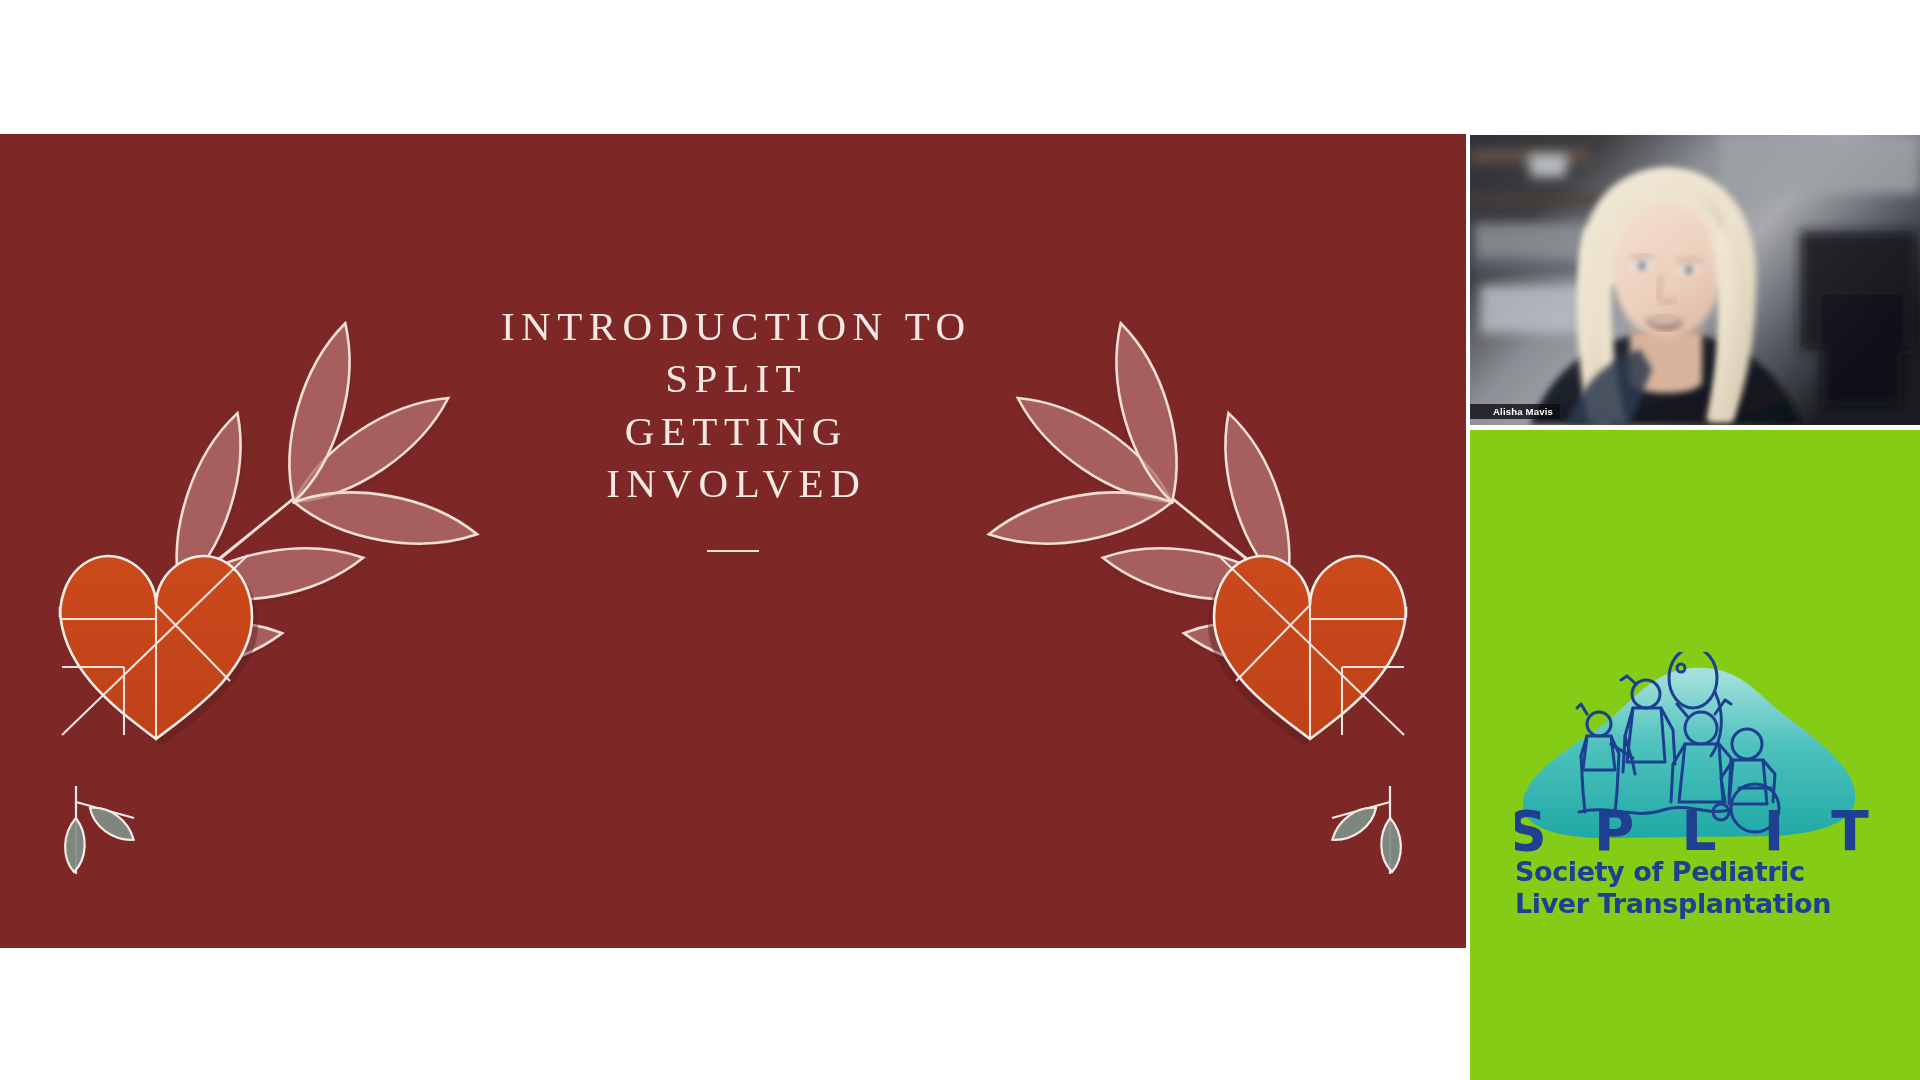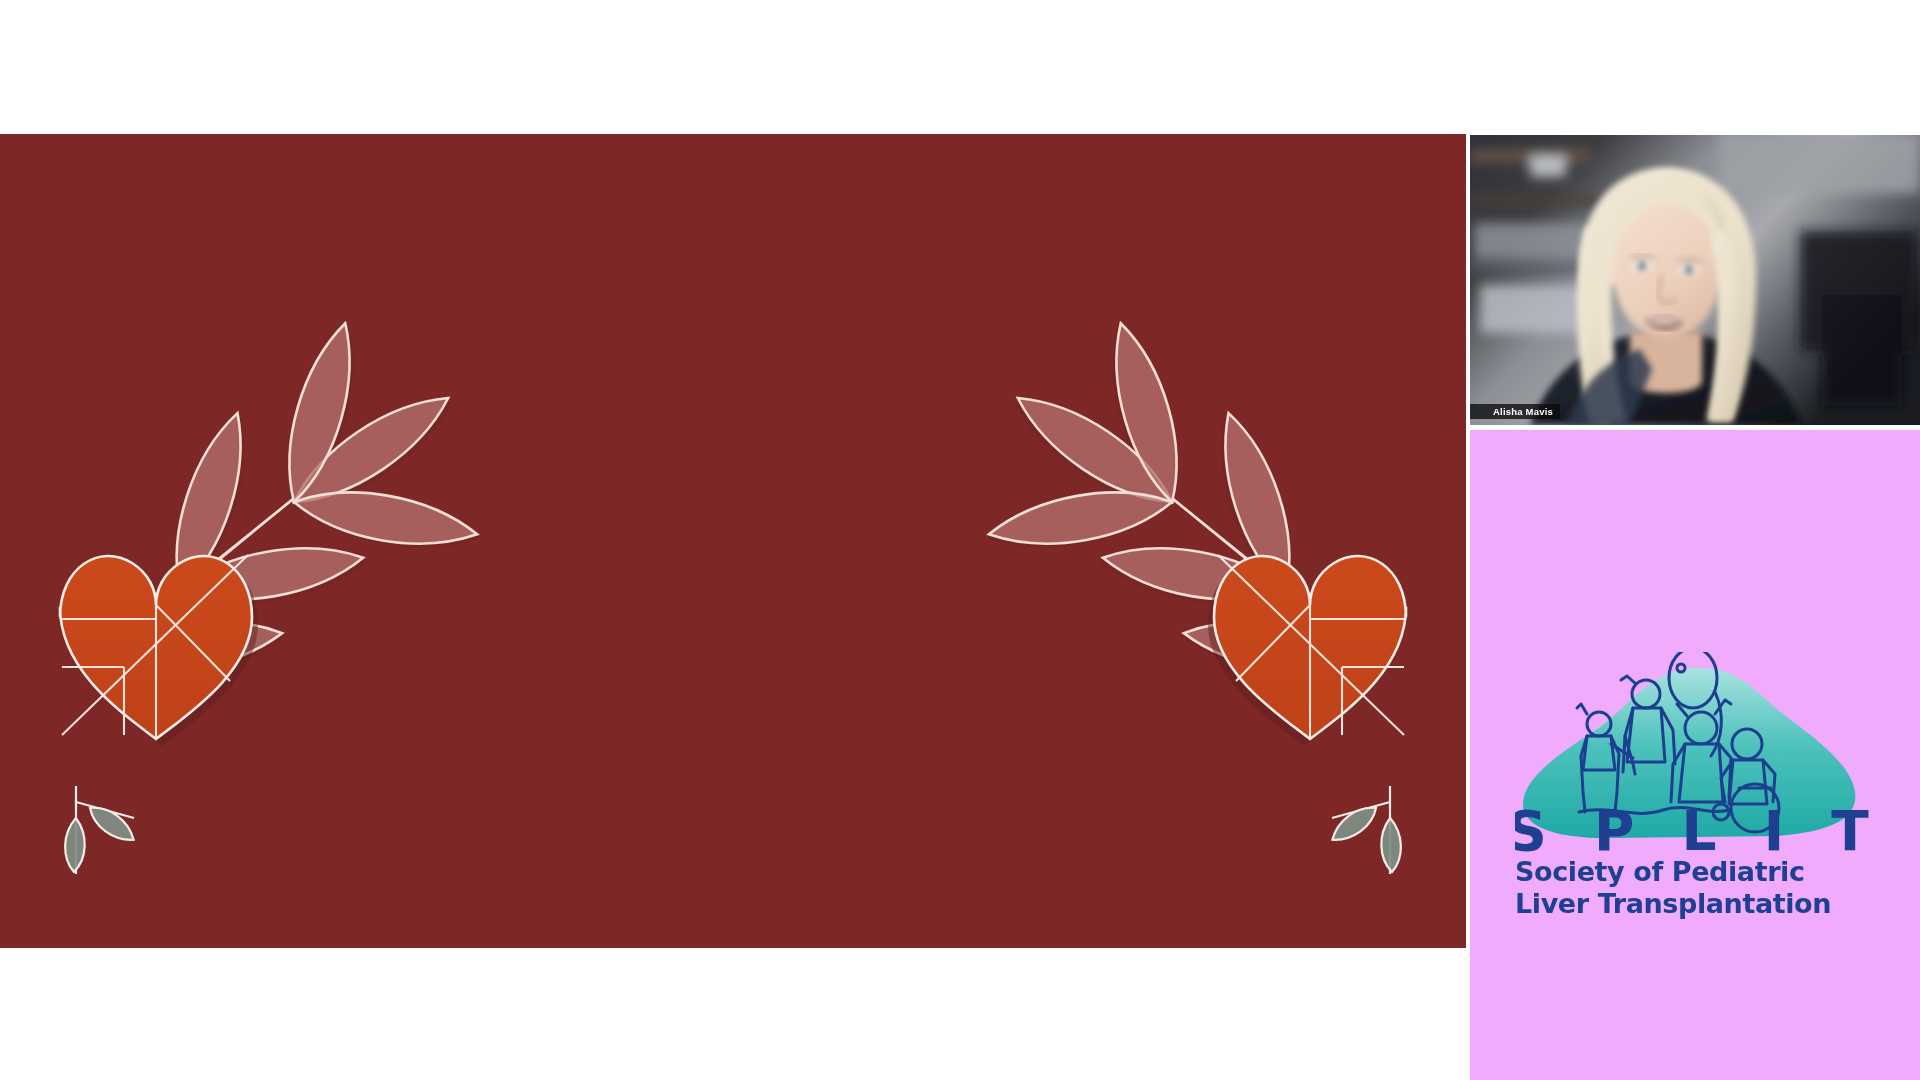--- a/index.html
+++ b/index.html
@@ -72,21 +72,21 @@
     line-height:1;
     white-space:nowrap;
     z-index:3;
   }
 
   
   #logo-panel {
     position:absolute;
     left:1470px; top:430px;
     width:450px; height:650px;
-    background:#f0abfc;
+    background:#84cc16;
   }
   #logo-wrap {
     position:absolute;
     left:50%; top:222px;
     transform:translateX(-50%);
     width:360px;
   }
   #logo-mark { width:360px; height:200px; display:block; }
   #logo-tagline {
     margin-top:4px;
@@ -209,20 +209,27 @@
       </g>
 
       <g transform="translate(1396,652) scale(-1,1)">
         <path d="M6,0 L6,88" stroke="#f6ece7" stroke-width="2.2" fill="none"></path>
         <path d="M6,16 L64,32" stroke="#f6ece7" stroke-width="2.2" fill="none"></path>
         <use href="#sageleaf" transform="translate(4,86) rotate(-88)"></use>
         <use href="#sageleaf" transform="translate(20,22) rotate(36)"></use>
       </g>
     </svg>
 
+    <div id="title-block">
+      <div class="title-line">INTRODUCTION TO</div>
+      <div class="title-line">SPLIT</div>
+      <div class="title-line">GETTING</div>
+      <div class="title-line">INVOLVED</div>
+      <div id="title-divider"></div>
+    </div>
   </div>
 
   <div id="webcam">
     <svg class="cam-svg" viewBox="0 0 450 290" preserveAspectRatio="xMidYMid slice">
       <defs>
         <linearGradient id="bgRoom" x1="0" y1="0" x2="1" y2="0.6">
           <stop offset="0%" stop-color="#2e3138"></stop>
           <stop offset="22%" stop-color="#3c3d41"></stop>
           <stop offset="42%" stop-color="#8b8e94"></stop>
           <stop offset="62%" stop-color="#a7a9ad"></stop>

